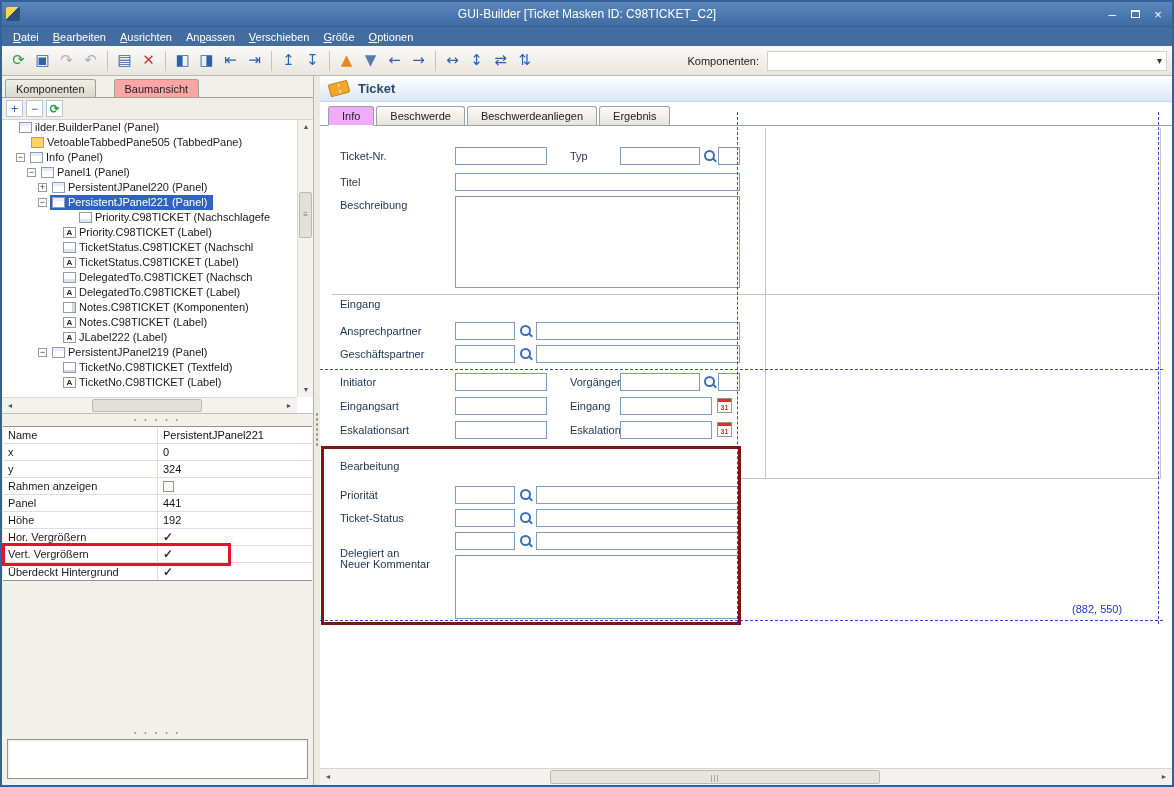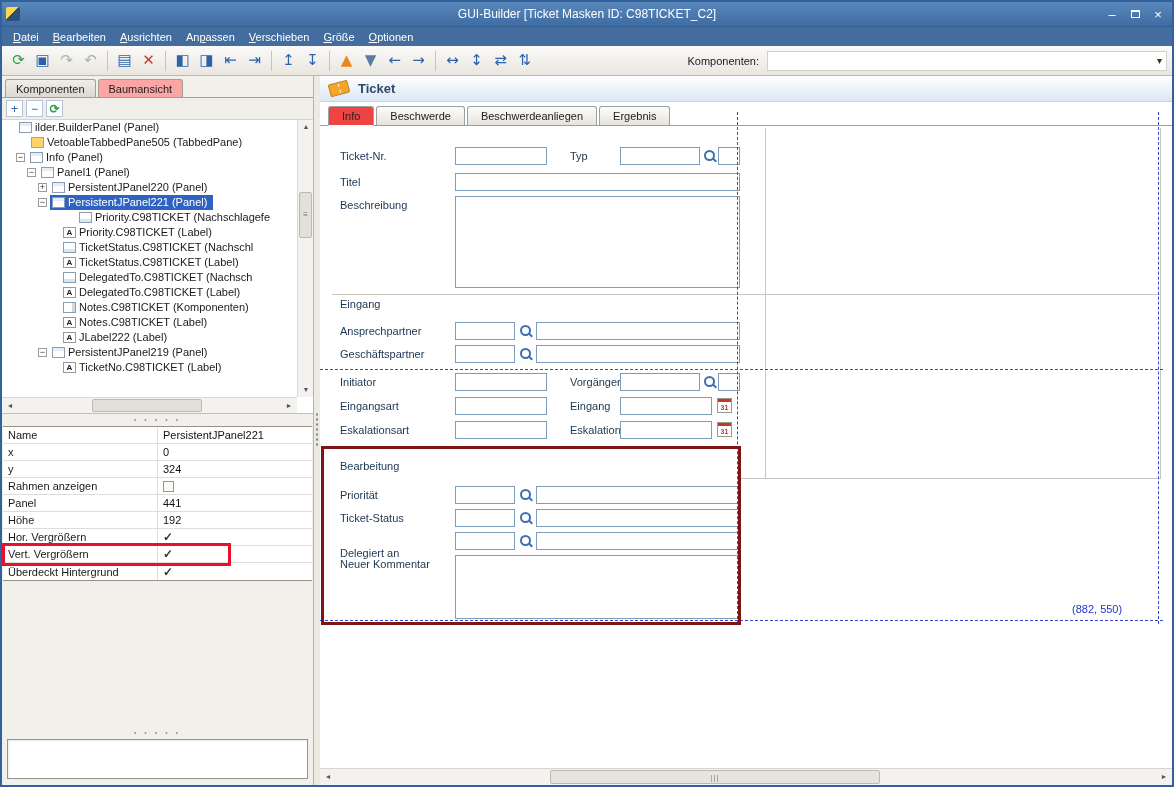--- a/index.html
+++ b/index.html
@@ -35,21 +35,21 @@
   .combo-area { margin-left:auto; display:flex; align-items:center; gap:8px; font-size:11px; color:#222; }
   .combo { width:400px; height:20px; background:#fff; border:1px solid #d3d0c8; position:relative; }
   .combo-chevron { position:absolute; right:4px; top:3px; font-size:10px; color:#333; }
 
   
   .content { flex:1; display:flex; min-height:0; }
 
   
   .left-panel { flex:0 0 312px; width:312px; background:#f2f0ea; display:flex; flex-direction:column;
                 border-right:1px solid #b7b3a9; }
-  .lp-tabs { flex:0 0 22px; display:flex; gap:2px; padding:3px 3px 0; border-bottom:1px solid #a49f93; }
+  .lp-tabs { flex:0 0 22px; display:flex; gap:18px; padding:3px 3px 0; border-bottom:1px solid #a49f93; }
   .lp-tab { font-size:11px; padding:3px 10px 0; border:1px solid #a49f93; border-bottom:none;
             border-radius:3px 3px 0 0; background:linear-gradient(#f0eee9,#dcd8cf); color:#222; }
   .lp-tab.active { background:#fca5a5; }
   .tree-toolbar { flex:0 0 22px; display:flex; align-items:center; gap:3px; padding:0 4px;
                   background:#f0eee8; border-bottom:1px solid #d8d4cb; }
   .ttb-btn { width:17px; height:17px; display:flex; align-items:center; justify-content:center;
              border:1px solid #b5c4d8; background:#fff; font-size:12px; color:#2b62ae; cursor:default; }
   .refresh-glyph { color:#2f9e44; font-size:12px; font-weight:bold; }
 
   .tree-wrap { flex:0 0 294px; position:relative; background:#fff; border-bottom:1px solid #c4c0b6; }
@@ -118,21 +118,21 @@
                      padding-left:9px; }
   .ticket-icon { width:20px; height:13px; background:#f5a52c; border:1px solid #c07f17;
                  border-radius:2px; transform:rotate(-15deg); position:relative; }
   .ticket-icon::before { content:""; position:absolute; left:50%; top:1px; bottom:1px;
                          border-left:1px dashed #fff; }
   .designer-title { font-size:13px; font-weight:bold; color:#2a4a6b; }
   .designer-tabs { height:24px; padding:4px 8px 0; display:flex; gap:2px; background:#fff;
                    border-bottom:1px solid #98a2a4; }
   .dtab { font-size:11px; padding:3px 13px; border:1px solid #98a2a4; border-bottom:none;
           border-radius:3px 3px 0 0; background:linear-gradient(#fcfcfa,#e6e3da); color:#222; }
-  .dtab.active { background:#ef4444; margin-bottom:-1px; border-bottom:1px solid #fff; }
+  .dtab.active { background:#f0abfc; margin-bottom:-1px; border-bottom:1px solid #fff; }
 
   .canvas { position:absolute; top:50px; left:0; right:0; bottom:17px; background:#fff; }
   .flabel { position:absolute; font-size:11px; color:#1c3551; white-space:nowrap; }
   .fld { position:absolute; height:18px; border:1px solid #7f9db9; background:#fff; padding:0 3px;
          font-size:11px; font-family:inherit; }
   .fldta { position:absolute; border:1px solid #7f9db9; background:#fff; resize:none;
            font-family:inherit; font-size:11px; }
   .lookup { position:absolute; width:14px; height:14px; }
   .lookup::before { content:""; position:absolute; left:1px; top:1px; width:7px; height:7px;
                     border:2px solid #3b6fb5; border-radius:50%; }
@@ -387,20 +387,27 @@
             <div class="tree-row" style="padding-left: 36px;">
               <span class="expander">−</span>
               <span class="sel-wrap">
                 <span class="ti ti-panel"></span>
                 <span class="tree-text">PersistentJPanel219 (Panel)</span>
               </span>
             </div>
             <div class="tree-row" style="padding-left: 47px;">
               <span class="exp-spacer"></span>
               <span class="sel-wrap">
+                <span class="ti ti-textfield"></span>
+                <span class="tree-text">TicketNo.C98TICKET (Textfeld)</span>
+              </span>
+            </div>
+            <div class="tree-row" style="padding-left: 47px;">
+              <span class="exp-spacer"></span>
+              <span class="sel-wrap">
                 <span class="ti ti-label">A</span>
                 <span class="tree-text">TicketNo.C98TICKET (Label)</span>
               </span>
             </div>
           </div>
         <div class="tree-vscroll">
           <span class="sarrow">▲</span>
           <div class="vthumb"><span class="grip">≡</span></div>
           <span class="sarrow bottom">▼</span>
         </div>

